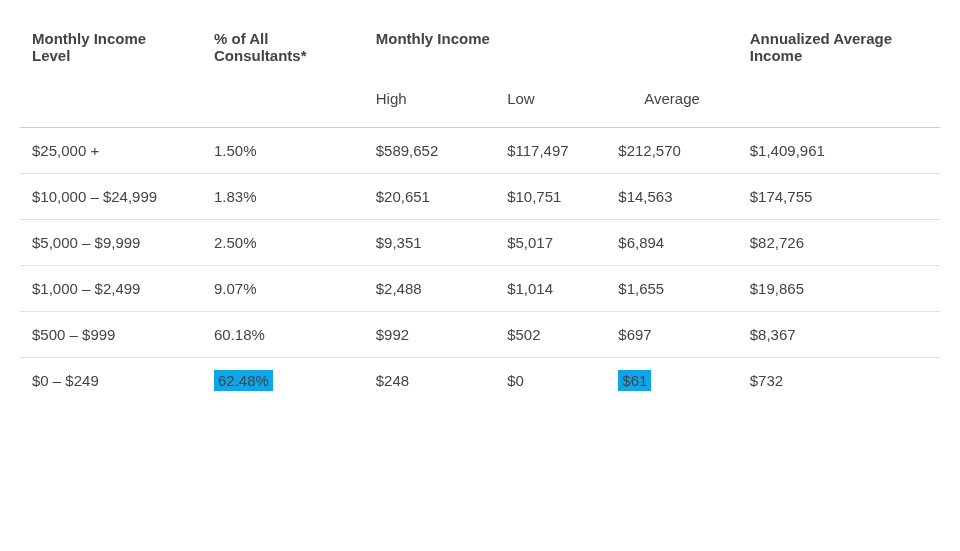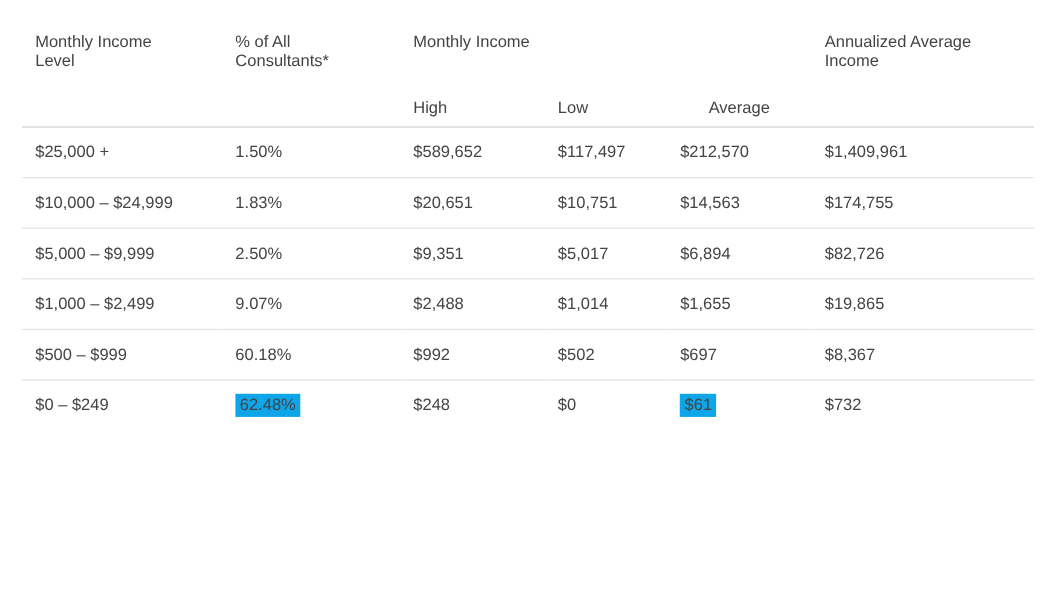--- a/index.html
+++ b/index.html
@@ -32,31 +32,31 @@
       text-align: left;
       padding: 10px 12px;
       font-weight: normal;
       color: #444444;
       vertical-align: bottom;
       border-bottom: 1px solid #cccccc;
     }
 
     thead tr.subheader th {
       padding-top: 16px;
-      padding-bottom: 8px;
+      padding-bottom: 20px;
       border-bottom: 1px solid #cccccc;
       font-weight: normal;
       color: #444444;
     }
 
     thead tr.main-header th {
       padding-top: 10px;
       padding-bottom: 10px;
       border-bottom: none;
-      font-weight: normal;
+      font-weight: bold;
       vertical-align: top;
     }
 
     tbody tr {
       border-bottom: 1px solid #e0e0e0;
     }
 
     tbody tr:last-child {
       border-bottom: none;
     }

